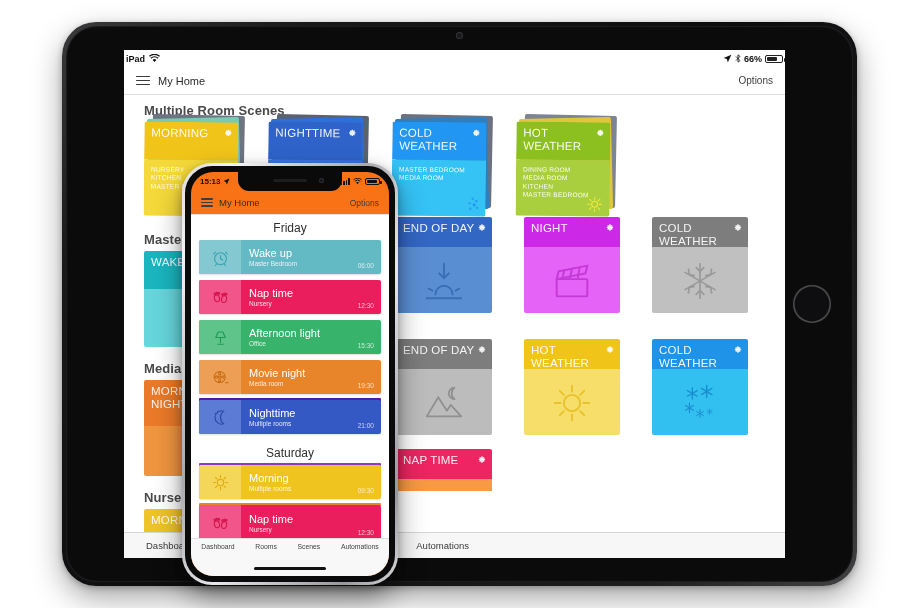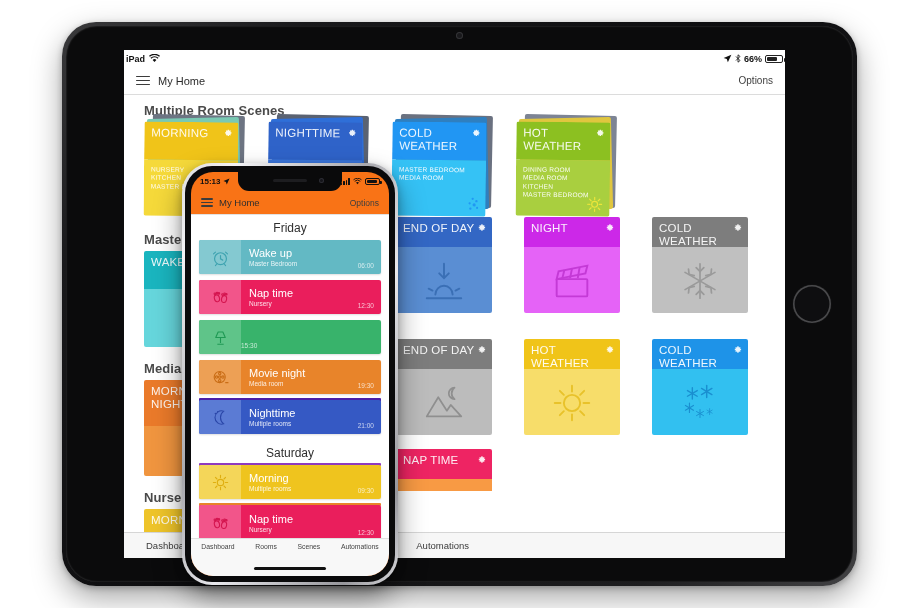--- a/index.html
+++ b/index.html
@@ -641,20 +641,24 @@
             <div class="event" style="background:#38b36b;">
               <div class="ic" style="background:#5fc489;">
                 <svg width="19" height="19" viewBox="0 0 24 24">
                   <g fill="none" stroke="#1f9954" stroke-width="1.4" stroke-linejoin="round">
                     <path d="M6 12 L9 5 h6 l3 7 Z"></path>
                     <line x1="12" y1="12" x2="12" y2="19"></line>
                     <path d="M8 20.5h8"></path>
                   </g>
                 </svg>
               </div>
+              <div class="tx">
+                <span class="ttl">Afternoon light</span>
+                <span class="sub">Office</span>
+              </div>
               <span class="tm">15:30</span>
             </div>
           </div>
 
           <div class="ev-wrap">
             <div class="event" style="background:#e8842a;">
               <div class="ic" style="background:#eda055;">
                 <svg width="19" height="19" viewBox="0 0 24 24">
                   <g fill="none" stroke="#c96d16" stroke-width="1.4">
                     <circle cx="11" cy="11.5" r="7"></circle>

